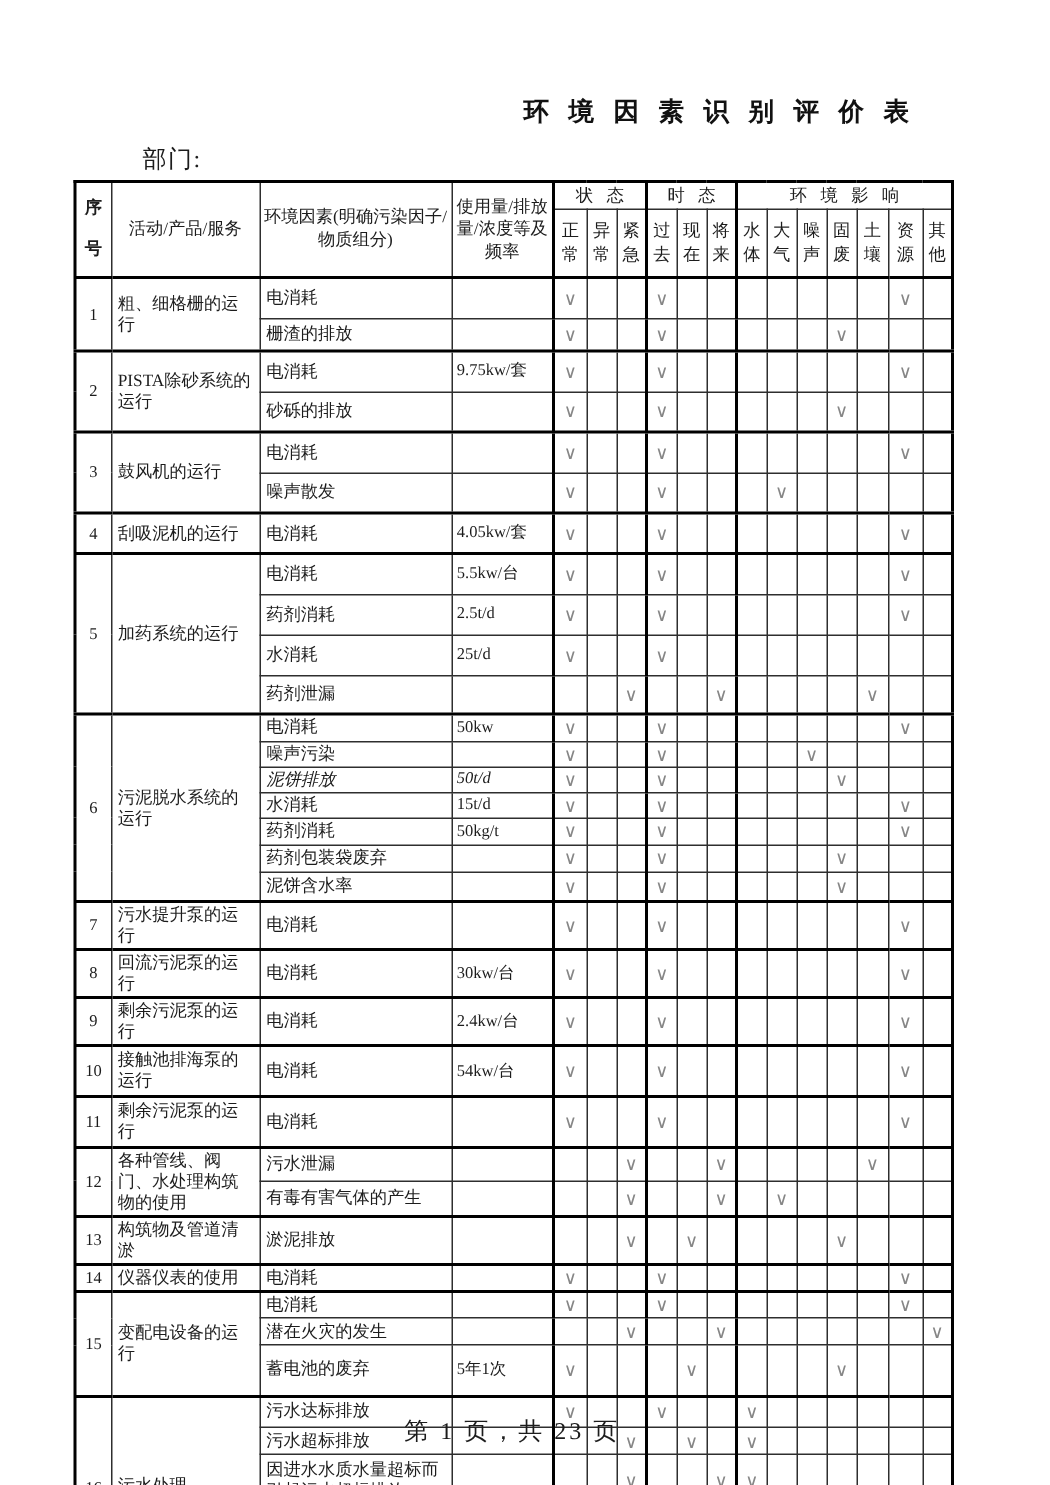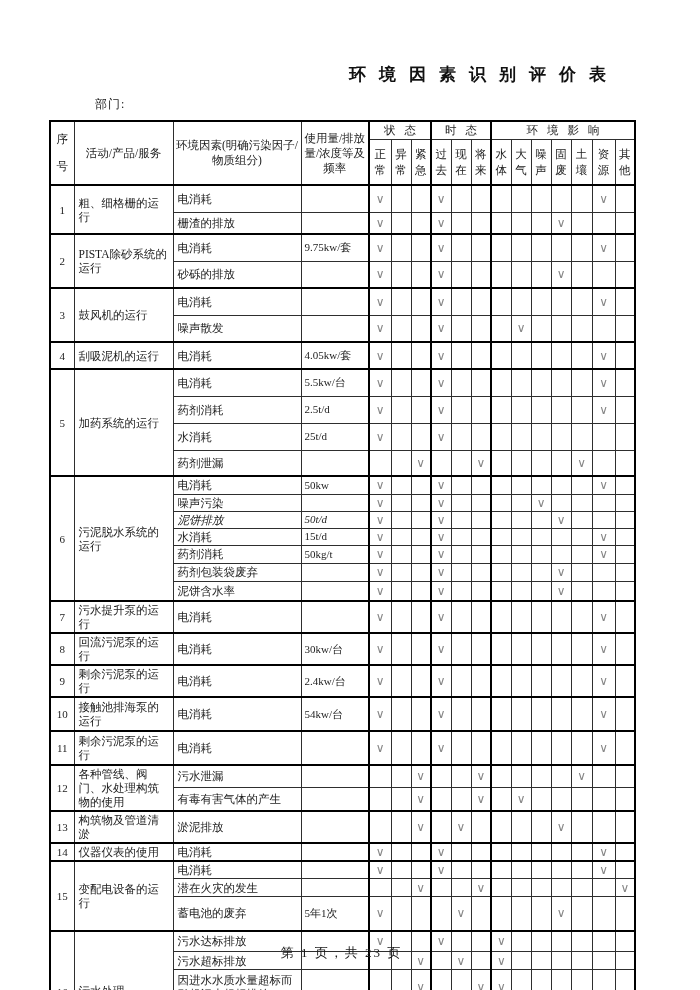--- a/index.html
+++ b/index.html
@@ -1,40 +1,40 @@
 <!DOCTYPE html>
 <html><head>
 <meta charset="utf-8">
 <style>
   html,body { margin:0; padding:0; background:#ffffff; }
   .page { position:relative; width:700px; height:990px; background:#ffffff;
           font-family:"Liberation Serif","DejaVu Serif",serif; color:#1c1c1c; overflow:hidden; }
   .title { position:absolute; top:63px; left:349px; font-size:17px; font-weight:bold;
            letter-spacing:13px; white-space:nowrap; color:#111; }
-  .dept  { position:absolute; top:96px; left:95px; font-size:12px; letter-spacing:1px; }
+  .dept  { position:absolute; top:96px; left:95px; font-size:16px; letter-spacing:1px; }
   table.eval { position:absolute; top:120px; left:49px; width:585px;
                border-collapse:collapse; table-layout:fixed; border:2px solid #000; }
   th, td { border:1px solid #2e2e2e; padding:0; font-weight:normal; font-size:11.5px;
            vertical-align:middle; overflow:hidden; word-break:break-all; }
   thead th { text-align:center; }
   .th-group { height:17px; letter-spacing:9px; padding-left:9px; font-size:11.5px; }
   .th-sub   { height:44px; line-height:16px; padding:0 1px; }
-  .th-serial{ line-height:27px; }
+  .th-serial{ line-height:27px;font-weight:bold; }
   .th-wrap  { line-height:15px; padding:0 2px; }
   .td-serial { text-align:center; font-size:11px; }
   .td-activity, .td-factor { text-align:left; padding:1px 4px; line-height:14px; }
   .td-value { text-align:left; padding:1px 3px; font-size:11px; line-height:13px; }
   .td-check { text-align:center; color:#868686; font-size:12px; line-height:12px;
               font-family:"DejaVu Sans","Liberation Sans",sans-serif; }
   tr.group-start td { border-top:2px solid #000; }
   .b2l { border-left:2px solid #000; }
   .hb2 { border-bottom:2px solid #000; }
   .vbottom { vertical-align:bottom; padding-bottom:6px; }
   .footer { position:absolute; top:944px; left:49px; width:585px; text-align:center;
-            font-size:13px; letter-spacing:2px; }
+            font-size:16px; letter-spacing:2px; }
 </style>
 </head>
 <body>
 
 <div class="page">
   <div class="title">环境因素识别评价表</div>
   <div class="dept">部门:</div>
 
   <table class="eval">
     <colgroup>

